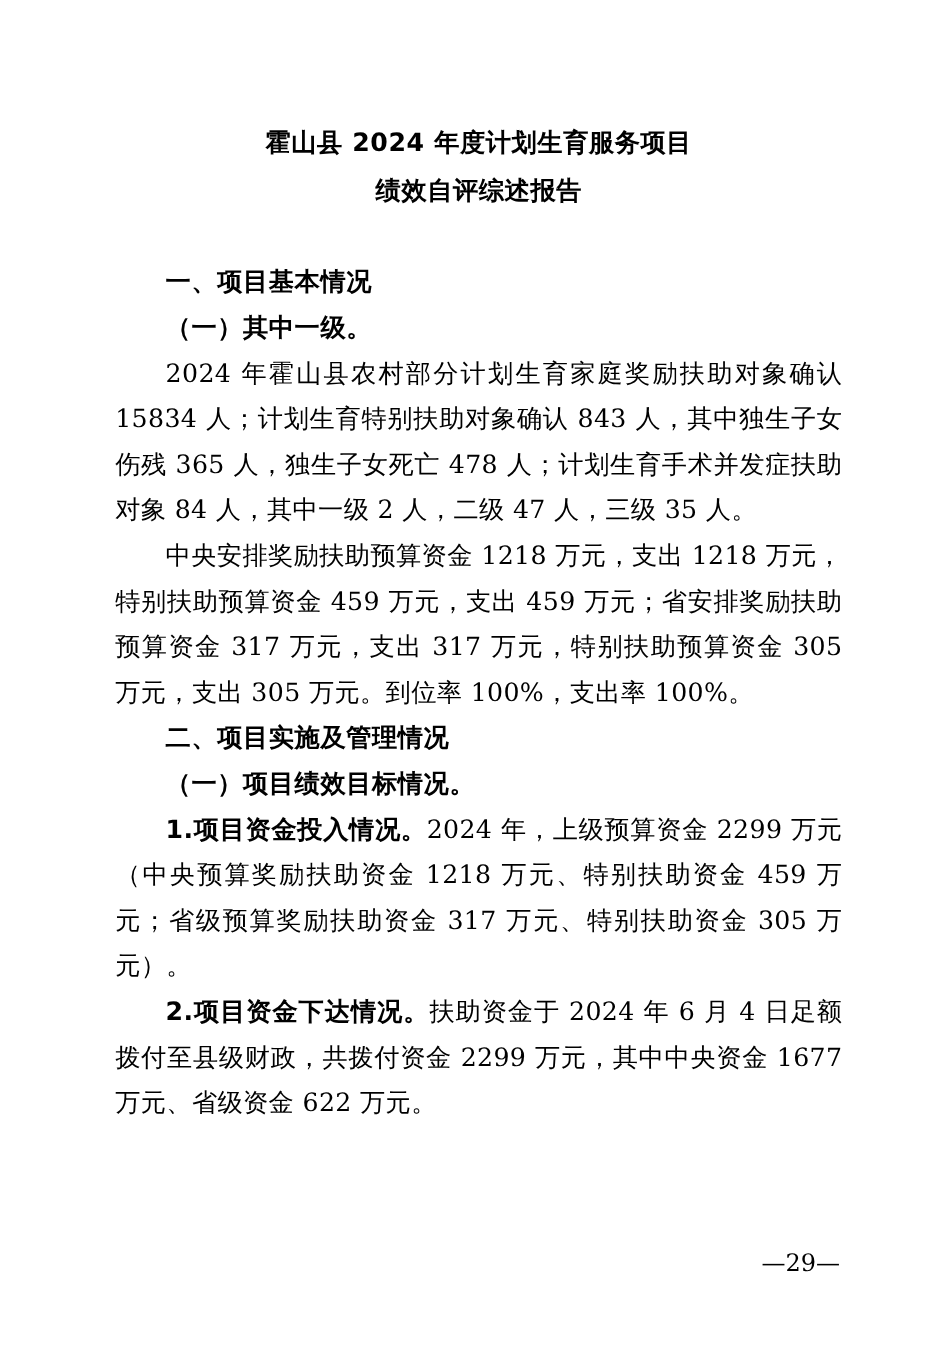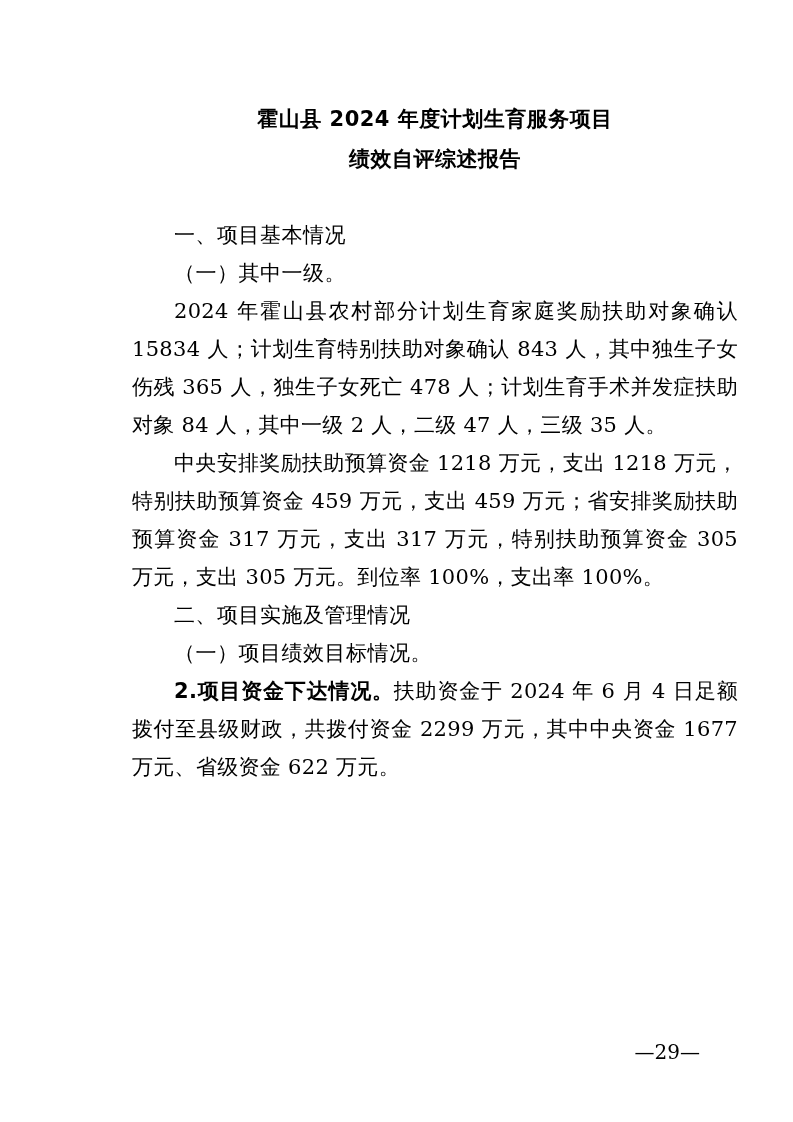--- a/index.html
+++ b/index.html
@@ -17,38 +17,37 @@
     left: 0; top: 0;
     width: 793px;
     height: 1122px;
     background: #ffffff;
   }
   .content {
     position: absolute;
     left: 96px;
     top: 99px;
     width: 606px;
-    margin-left: 36px;
   }
   .doc-title {
     text-align: center;
     font-family: "DejaVu Sans", "Liberation Sans", sans-serif;
     font-weight: bold;
     font-size: 21px;
     line-height: 40px;
     letter-spacing: 0.5px;
   }
   .sections {
     margin-top: 37px;
     font-size: 21px;
     line-height: 38px;
   }
   .h1, .h2 {
     font-family: "DejaVu Sans", "Liberation Sans", sans-serif;
-    font-weight: normal;
+    font-weight: bold;
     text-indent: 42px;
     letter-spacing: 0.5px;
   }
   .para {
     text-align: justify;
     text-indent: 42px;
     letter-spacing: 0.3px;
   }
   .lead {
     font-family: "DejaVu Sans", "Liberation Sans", sans-serif;
@@ -82,20 +81,21 @@
 
       <div class="para">2024 年霍山县农村部分计划生育家庭奖励扶助对象确认 15834 人；计划生育特别扶助对象确认 843 人，其中独生子女伤残 365 人，独生子女死亡 478 人；计划生育手术并发症扶助对象 84 人，其中一级 2 人，二级 47 人，三级 35 人。</div>
 
 
       <div class="para">中央安排奖励扶助预算资金 1218 万元，支出 1218 万元，特别扶助预算资金 459 万元，支出 459 万元；省安排奖励扶助预算资金 317 万元，支出 317 万元，特别扶助预算资金 305 万元，支出 305 万元。到位率 100%，支出率 100%。</div>
 
       <div class="h1">二、项目实施及管理情况</div>
 
       <div class="h2">（一）项目绩效目标情况。</div>
 
+      <div class="para"><span class="lead">1.项目资金投入情况。</span><span>2024 年，上级预算资金 2299 万元（中央预算奖励扶助资金 1218 万元、特别扶助资金 459 万元；省级预算奖励扶助资金 317 万元、特别扶助资金 305 万元）。</span></div>
 
       <div class="para"><span class="lead">2.项目资金下达情况。</span><span>扶助资金于 2024 年 6 月 4 日足额拨付至县级财政，共拨付资金 2299 万元，其中中央资金 1677 万元、省级资金 622 万元。</span></div>
 
     </div>
   </div>
 
   <div class="footer">—29—</div>
 </div>
 
 </body></html>

